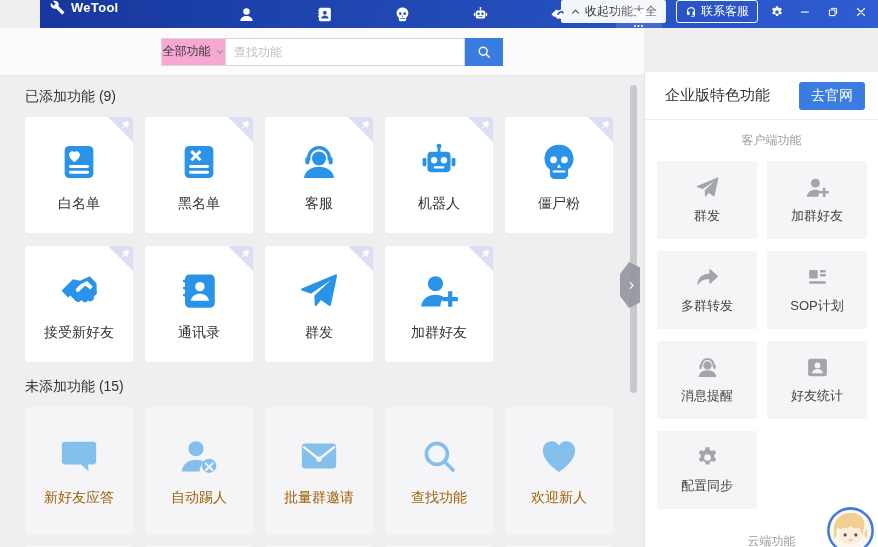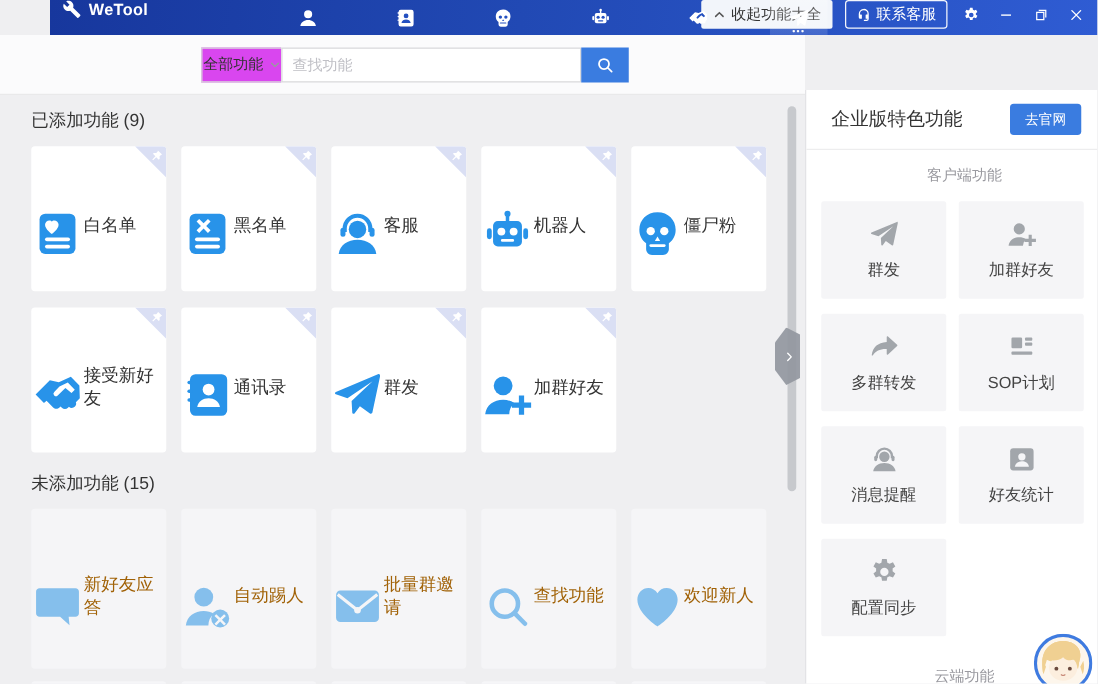--- a/index.html
+++ b/index.html
@@ -25,32 +25,32 @@
   .win-btn svg { width:14px; height:14px; color:#fff; }
 
   
   .content { display:flex; height:519px; }
   .main { width:644px; position:relative; }
   .sidebar { width:234px; background:#fff; border-left:1px solid #e3e3e6; position:relative; overflow:hidden;margin-top:44px; }
 
   
   .search-band { height:48px; background:#fbfbfc; border-bottom:1px solid #e9e9ea; display:flex; align-items:center; justify-content:center; }
   .search-bar { display:flex; height:28px; margin-left:20px; }
-  .filter { width:64px; border:1px solid #d8d8da; border-right:none; background:#d946ef; display:flex; align-items:center; justify-content:center; gap:4px; font-size:12px; color:#333; cursor:pointer; }
+  .filter { width:64px; border:1px solid #d8d8da; border-right:none; background:#f9a8d4; display:flex; align-items:center; justify-content:center; gap:4px; font-size:12px; color:#333; cursor:pointer; }
   .filter svg { width:10px; height:10px; color:#9a9aa0; }
   .search-input { width:240px; border:1px solid #d8d8da; font-size:12px; padding:0 8px; color:#ef4444; outline:none; background:#fff; font-family:inherit; }
   .search-input::placeholder { color:#c0c0c6; }
   .search-btn { width:38px; background:#3a7ce0; border:none; display:flex; align-items:center; justify-content:center; cursor:pointer; }
   .search-btn svg { width:16px; height:16px; color:#fff; }
 
   
   .main-inner { padding-left:25px; }
   .sec-title { font-size:14px; color:#333; margin:12px 0 11px; }
   .cards { display:flex; flex-wrap:wrap; gap:13px 12px; width:590px; }
-  .card { width:108px; height:116px; background:#fff; border-radius:3px; position:relative; display:flex; flex-direction:row; align-items:center; cursor:pointer; overflow:hidden; }
+  .card { width:108px; height:116px; background:#fff; border-radius:3px; position:relative; display:flex; flex-direction:column; align-items:center; cursor:pointer; overflow:hidden; }
   .card .f-icon { width:42px; height:42px; margin-top:24px; }
   .card .f-icon svg { width:42px; height:42px; color:#2893e9; --hole:#fff; }
   .card .f-label { margin-top:12px; font-size:14px; color:#333; }
   .card.muted { background:#f5f5f7; height:128px; }
   .card.muted .f-icon { margin-top:28px; }
   .card.muted .f-icon svg { color:#85bfec; --hole:#f5f5f7; }
   .card.muted .f-label { color:#a16207; }
   .ribbon { position:absolute; top:0; right:0; width:0; height:0; border-top:25px solid #dadff4; border-left:25px solid transparent; }
   .ribbon-pin { position:absolute; top:2px; right:2px; width:11px; height:11px; color:#fff; }
   .ghost-row { display:flex; gap:12px; margin-top:10px; width:590px; }
@@ -58,21 +58,21 @@
 
   
   .v-scrollbar { position:absolute; left:630px; top:57px; width:7px; height:308px; background:#c7c9cd; border-radius:4px; cursor:pointer; }
   .collapse-handle { position:absolute; left:620px; top:234px; width:20px; height:46px; background:rgba(146,151,160,.92);
     clip-path:polygon(45% 0,100% 12%,100% 88%,45% 100%,0 74%,0 26%); display:flex; align-items:center; justify-content:center; z-index:6; cursor:pointer; }
   .collapse-handle svg { width:9px; height:9px; color:#fff; margin-left:3px; }
 
   
   .sb-header { height:48px; border-bottom:1px solid #ededee; display:flex; align-items:center; justify-content:space-between; padding:0 13px 0 20px; }
   .sb-title { font-size:15px; color:#333; }
-  .sb-site-btn { background:#3a7ce0; color:#fff; font-size:11px; padding:5px 12px; border-radius:3px; border:none; cursor:pointer; font-family:inherit; }
+  .sb-site-btn { background:#3a7ce0; color:#fff; font-size:14px; padding:5px 12px; border-radius:3px; border:none; cursor:pointer; font-family:inherit; }
   .sb-label { font-size:12px; color:#9a9aa0; margin:12px 0 12px 20px;text-align:center; }
   .sb-label.cloud { margin-top:24px; }
   .sb-cards { display:flex; flex-wrap:wrap; gap:12px 10px; padding-left:12px; width:222px; }
   .sb-card { width:100px; height:78px; background:#f5f5f7; border-radius:2px; display:flex; flex-direction:column; align-items:center; justify-content:center; cursor:pointer; }
   .sb-card svg { width:25px; height:25px; color:#a2a6ab; --hole:#f5f5f7; }
   .sb-card .sb-card-label { margin-top:7px; font-size:13px; color:#444; }
   .avatar-wrap { position:absolute; top:435px; right:4px; width:47px; height:47px; z-index:8; cursor:pointer; }
   .avatar-wrap svg { width:47px; height:47px; }
 
   .defs-svg { position:absolute; width:0; height:0; }

